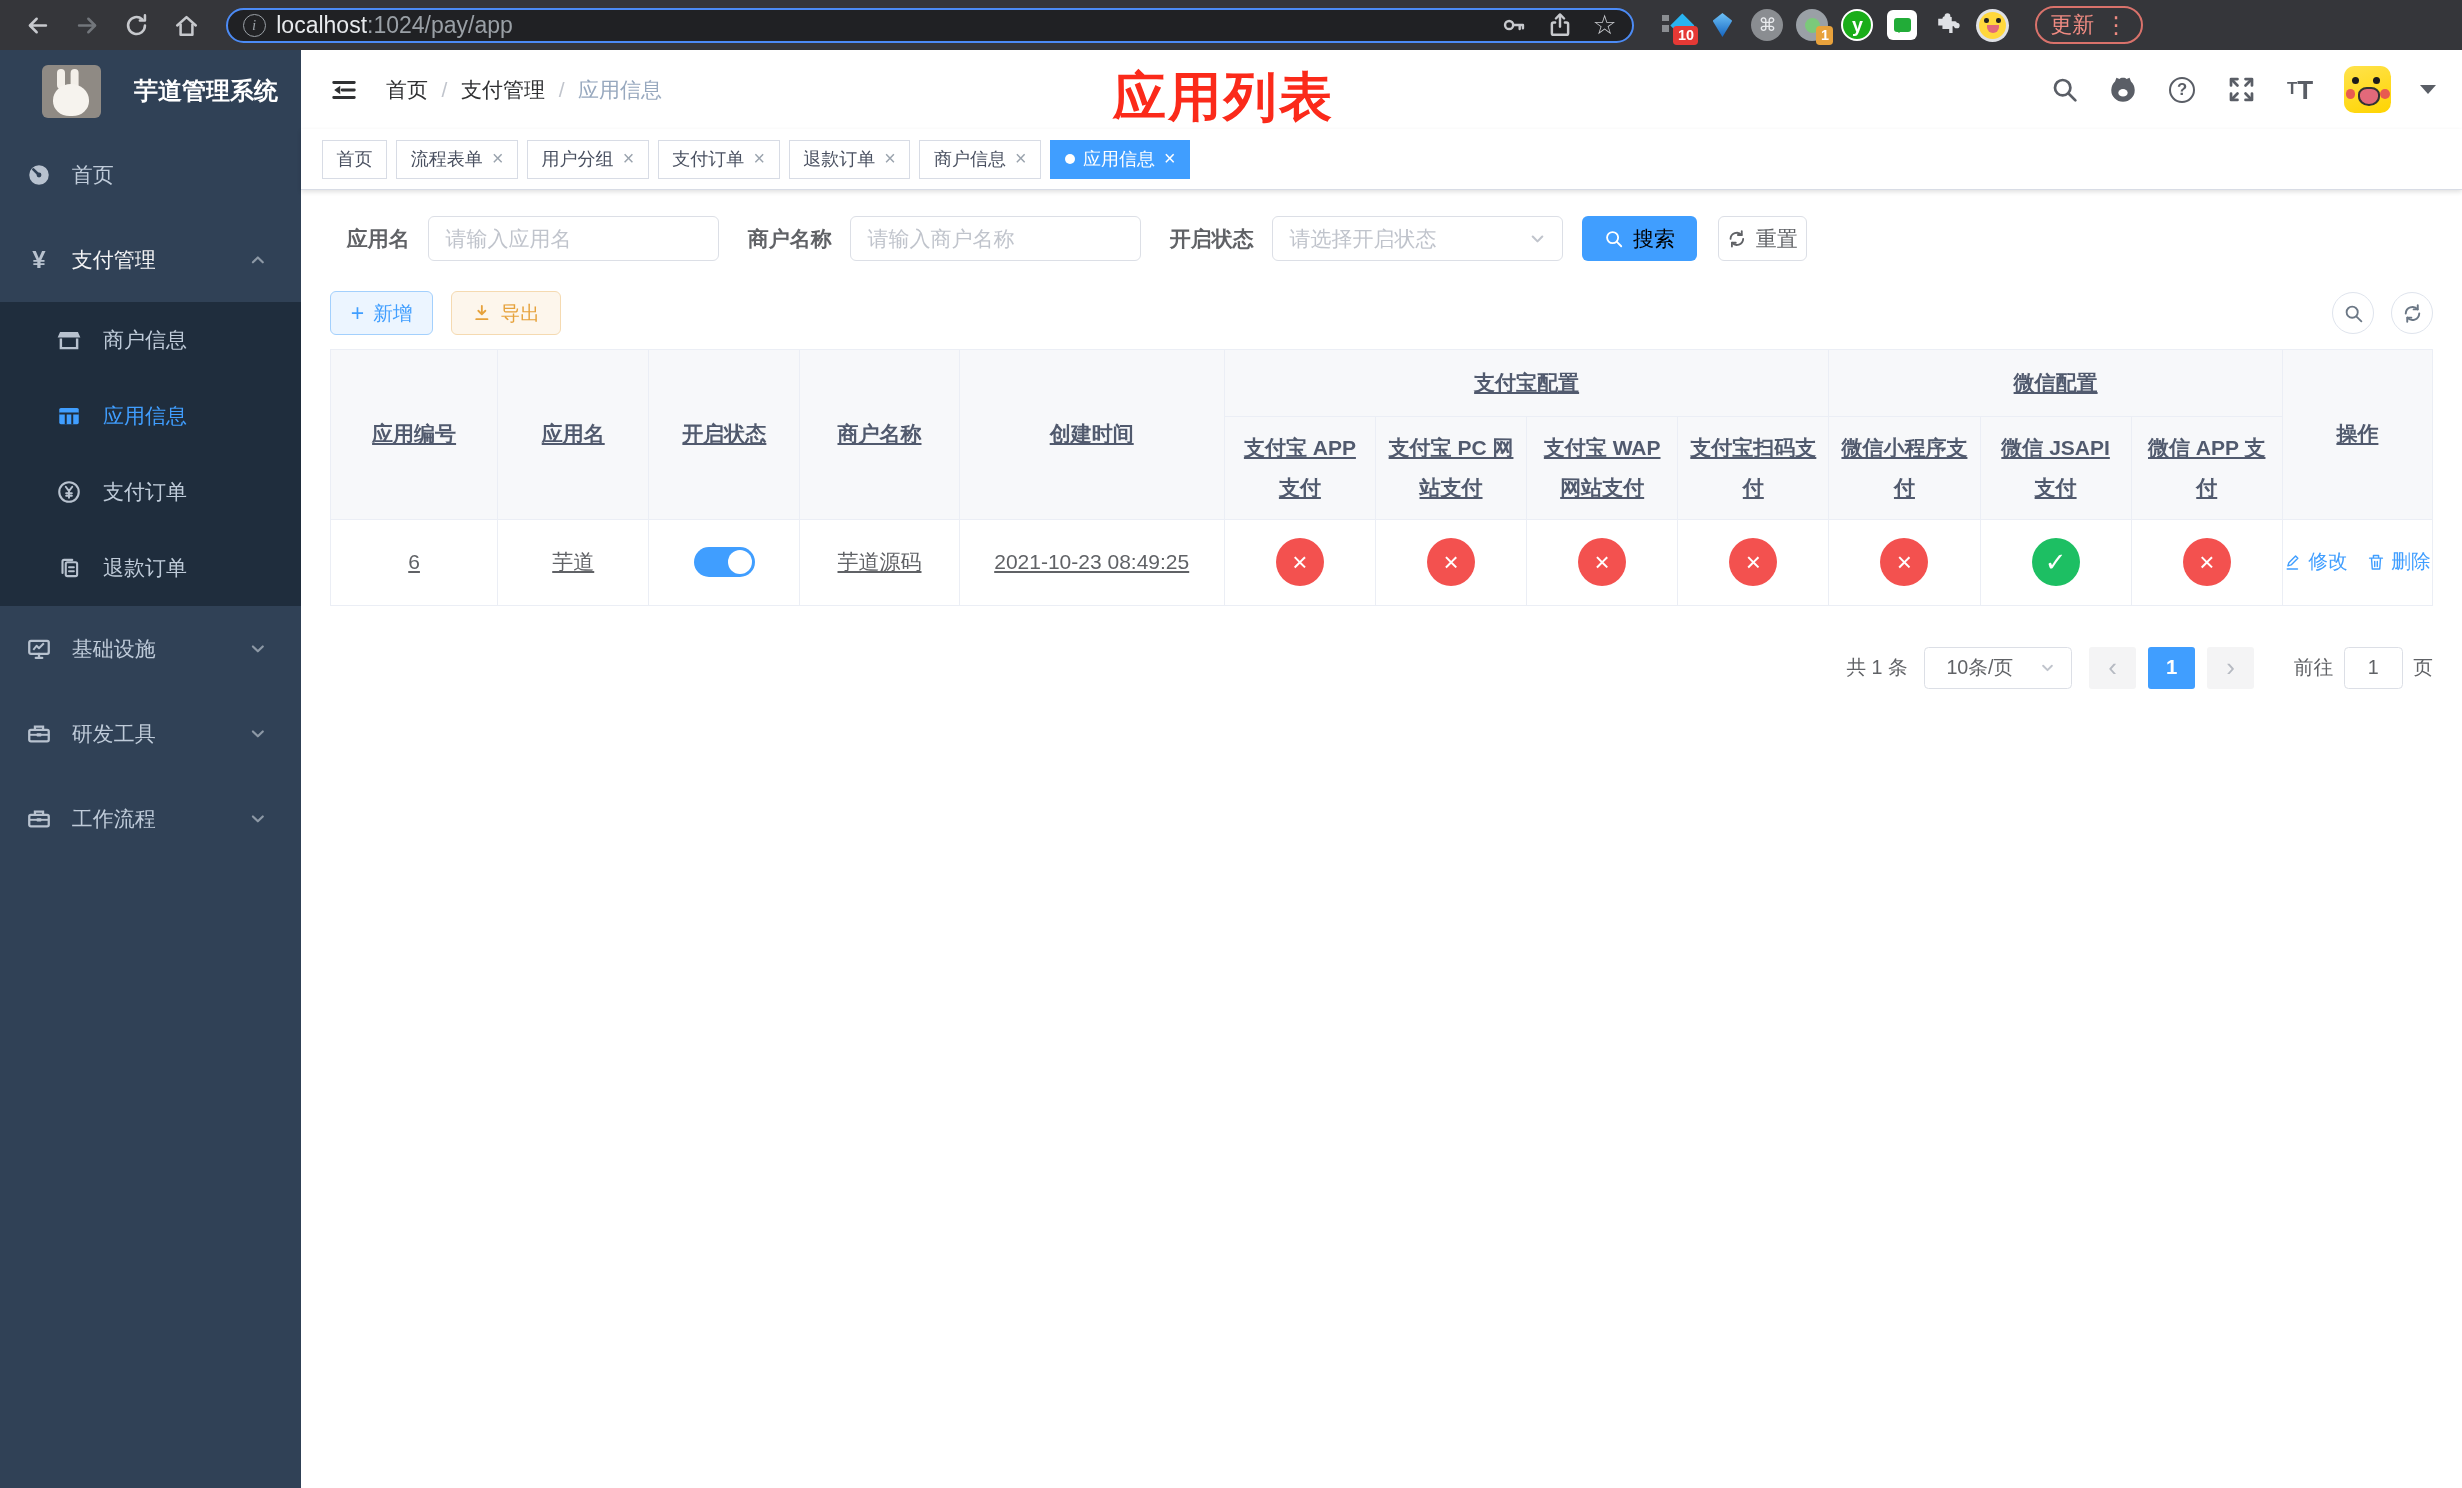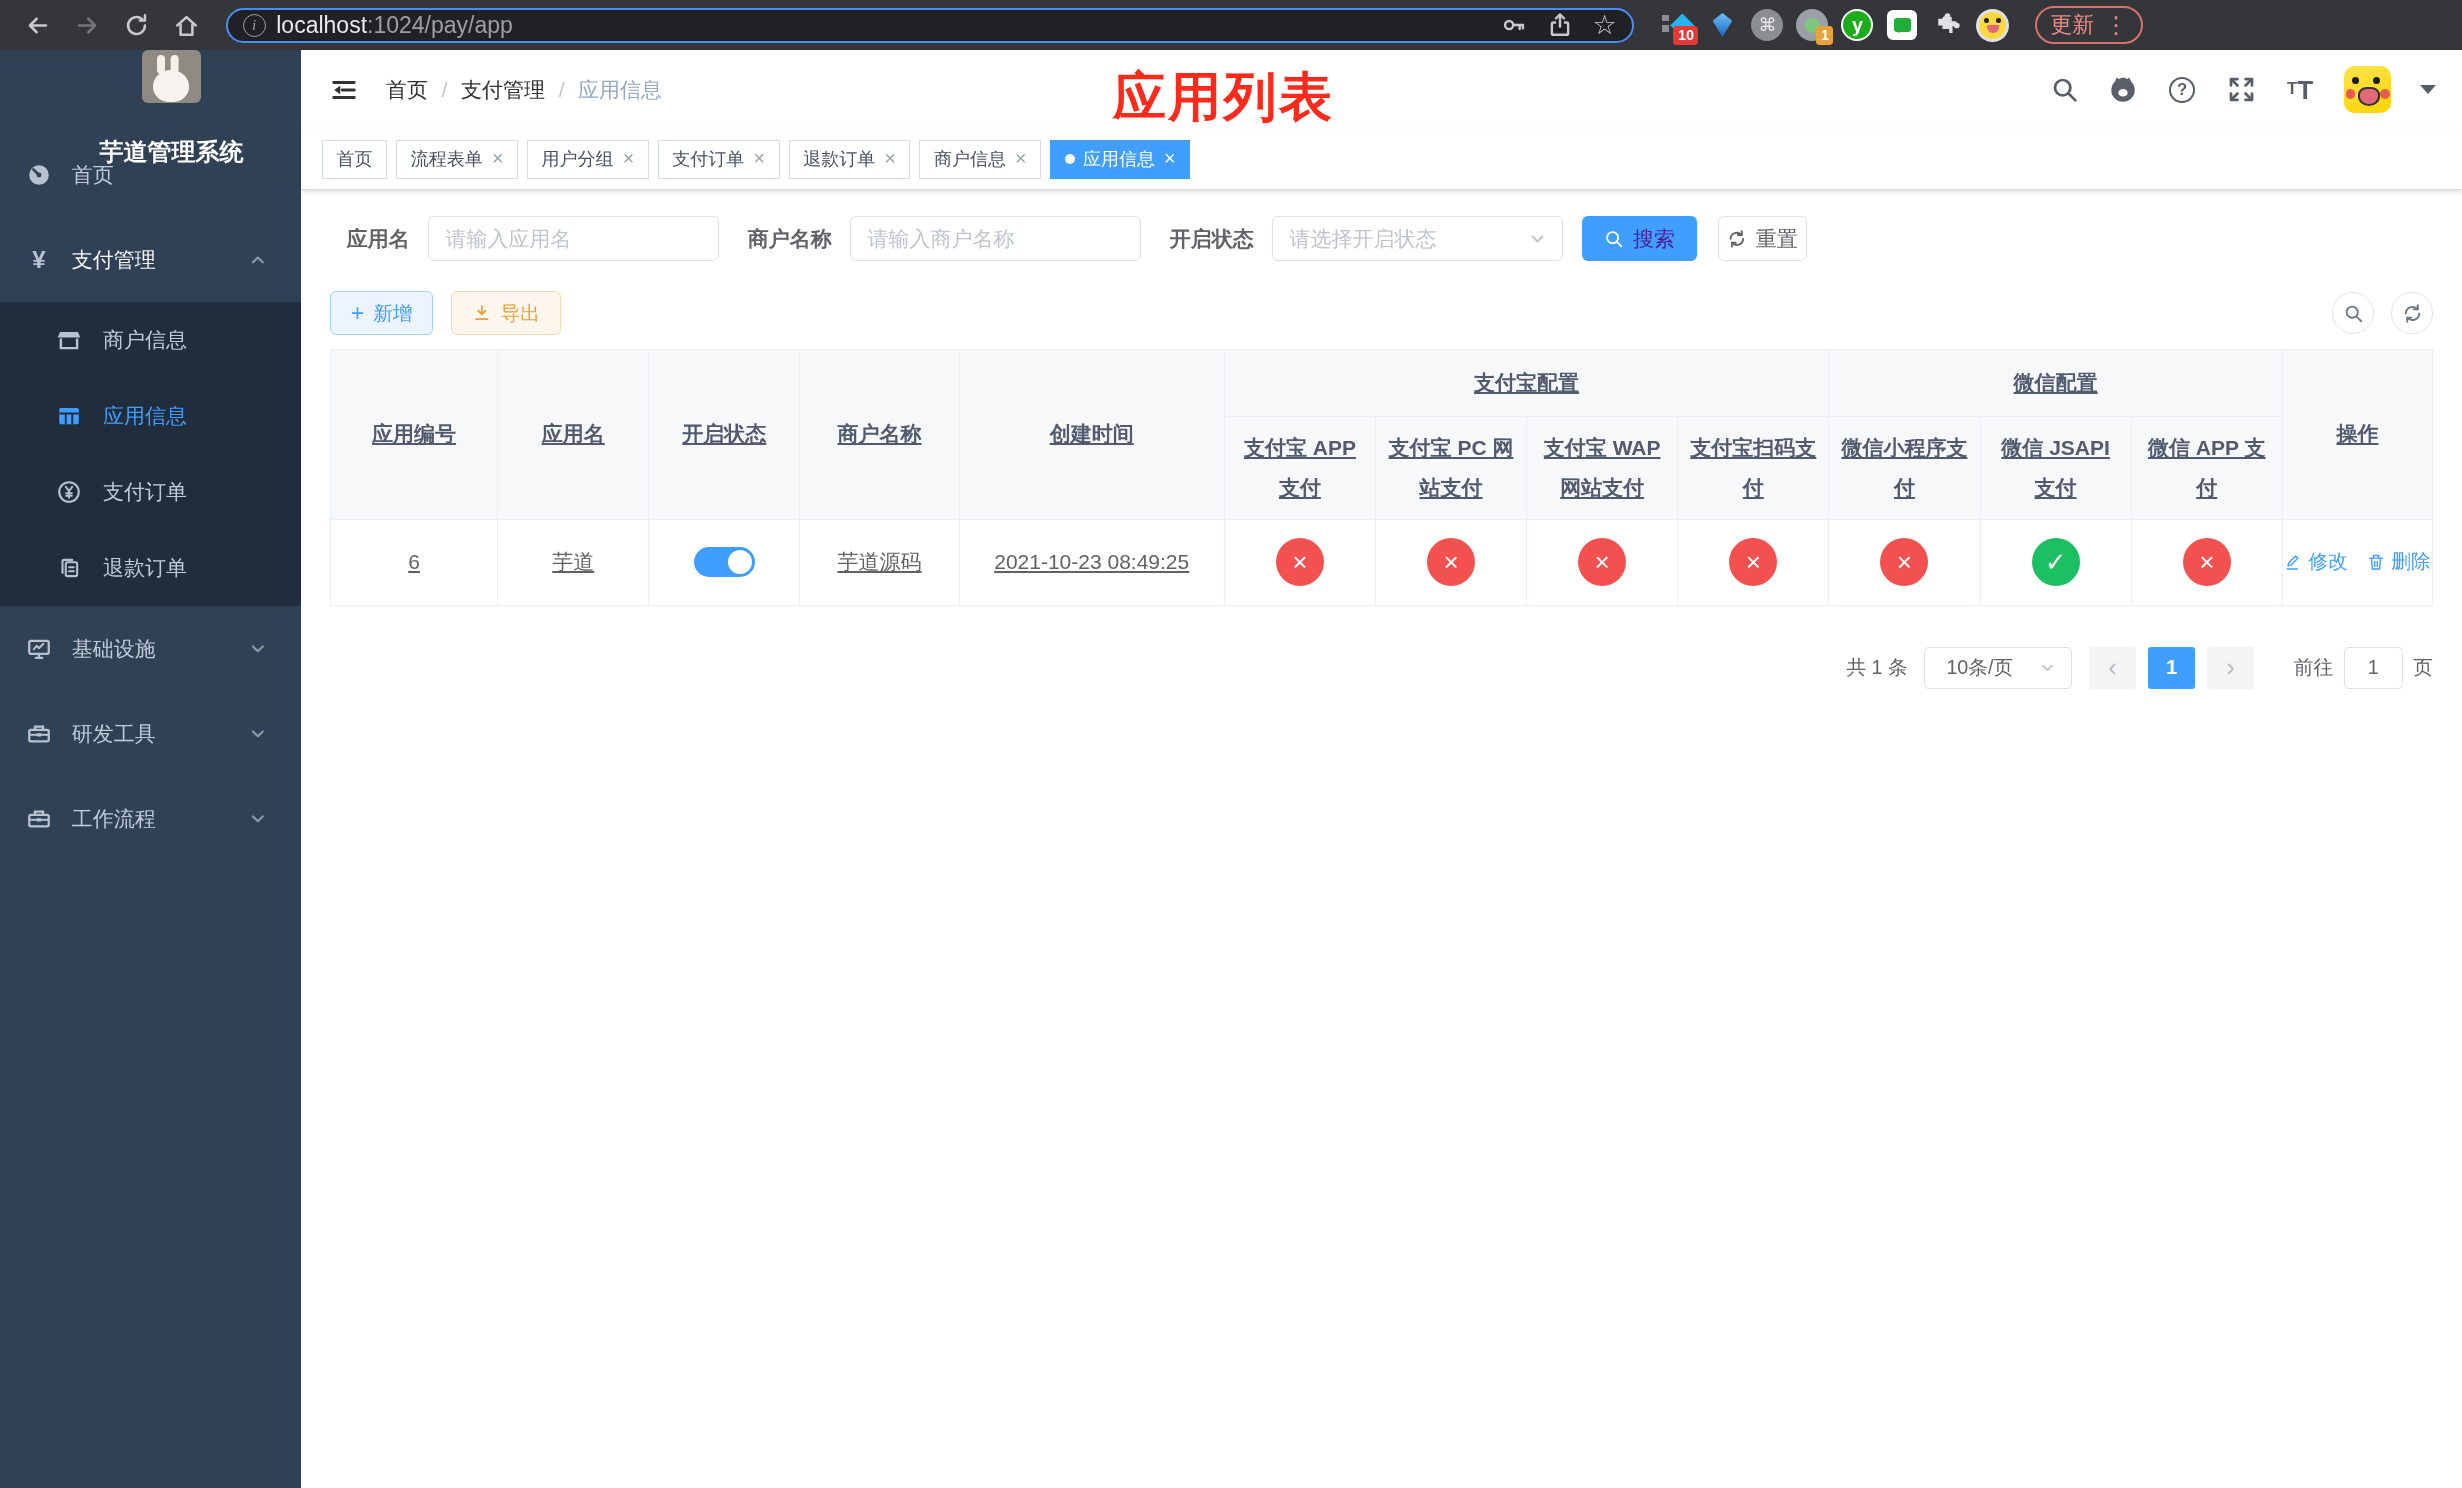--- a/index.html
+++ b/index.html
@@ -39,21 +39,21 @@
   .emoji{width:33px;height:33px;border-radius:50%;background:#dfe1e5;display:flex;align-items:center;justify-content:center;}
   .face{width:27px;height:27px;border-radius:50%;background:#ffd83d;position:relative;}
   .face:before{content:"";position:absolute;left:5.3px;top:6.8px;width:4.5px;height:4.5px;border-radius:50%;background:#222;box-shadow:12px 0 0 #222;}
   .face:after{content:"";position:absolute;left:7.6px;top:13.6px;width:12px;height:8.3px;background:#e2697a;border-radius:0 0 12px 12px;}
   .update-pill{margin-left:18px;height:38px;border:2.3px solid #d9726b;border-radius:20.4px;display:flex;align-items:center;gap:10.6px;padding:0 13.6px;color:#f08b82;flex:0 0 auto;}
   .update-pill .upd-label{font-size:22px;}
   .update-pill .dots{font-size:23px;letter-spacing:0;}
 
   
   .sidebar{position:absolute;left:0;top:50px;width:301px;bottom:0;background:var(--sidebar-bg);color:#bfcbd9;}
-  .logo-row{height:82px;display:flex;align-items:center;padding-left:42px;gap:33px;flex-direction:column;}
+  .logo-row{height:82px;display:flex;align-items:center;padding-left:42px;gap:33px;}
   .logo-img{width:59px;height:53px;border-radius:6px;background:#8f8a84;position:relative;overflow:hidden;flex:0 0 auto;}
   .logo-img:before{content:"";position:absolute;left:15px;top:4.5px;width:8.3px;height:19.7px;background:#f3efe9;border-radius:4.5px;box-shadow:13.6px 0 0 #f3efe9;}
   .logo-img:after{content:"";position:absolute;left:10.6px;top:19.7px;width:36px;height:32px;background:#f6f3ee;border-radius:50% 50% 46% 46%;}
   .logo-title{font-size:24px;font-weight:700;color:#fff;white-space:nowrap;}
   .menu{list-style:none;}
   .m-item{height:85px;display:flex;align-items:center;padding:0 26px;cursor:pointer;position:relative;font-size:21px;}
   .m-item .mi{width:26px;height:26px;display:flex;align-items:center;justify-content:center;color:#b8c2cf;flex:0 0 auto;}
   .m-item .ml{margin-left:19.7px;white-space:nowrap;}
   .m-item .chev{position:absolute;right:33px;color:#8d99a6;}
   .sub-block{background:var(--submenu-bg);}
@@ -97,21 +97,21 @@
 
   .filter-row{display:flex;align-items:center;margin-left:16.7px;}
   .f-label{font-size:21px;font-weight:700;color:#606266;margin-right:18px;white-space:nowrap;}
   .f-input{width:291px;height:45px;border:1.5px solid #dcdfe6;border-radius:6px;padding:0 16.7px;font-size:21px;color:#606266;outline:none;background:#fff;font-family:inherit;}
   .f-input::placeholder{color:#c0c4cc;}
   .f-gap{width:29px;flex:0 0 auto;}
   .f-select{position:relative;width:291px;flex:0 0 auto;}
   .f-select .f-input{width:100%;padding-right:45px;}
   .sel-chev{position:absolute;right:13.6px;top:10.6px;color:#c0c4cc;pointer-events:none;}
   .btn{display:inline-flex;align-items:center;justify-content:center;gap:9px;border-radius:6px;cursor:pointer;font-size:21px;border:1.5px solid transparent;white-space:nowrap;font-family:inherit;}
-  .btn-search{height:45px;padding:8px 21px;background:var(--accent);color:#4c1d95;margin-left:19.7px;}
+  .btn-search{height:45px;padding:8px 21px;background:var(--accent);color:#000000;margin-left:19.7px;}
   .btn-reset{height:45px;padding:0 8px;background:#fff;border-color:#dcdfe6;color:#606266;margin-left:21px;}
 
   .action-row{display:flex;align-items:center;margin-top:30px;}
   .btn-add{height:44px;padding:0 19.7px;background:#ecf5ff;border-color:#a3d0fd;color:var(--accent);font-size:19.7px;}
   .btn-export{height:44px;padding:0 19.7px;background:#fdf6ec;border-color:#f5dab1;color:var(--warning);font-size:19.7px;margin-left:18px;}
   .right-tools{margin-left:auto;display:flex;align-items:center;gap:16.7px;}
   .circle-btn{width:42px;height:42px;border-radius:50%;border:1.5px solid #dfe4ed;background:#fff;display:flex;align-items:center;justify-content:center;color:#6b7785;cursor:pointer;}
 
   
   table.grid{width:100%;border-collapse:collapse;margin-top:13.6px;table-layout:fixed;}

